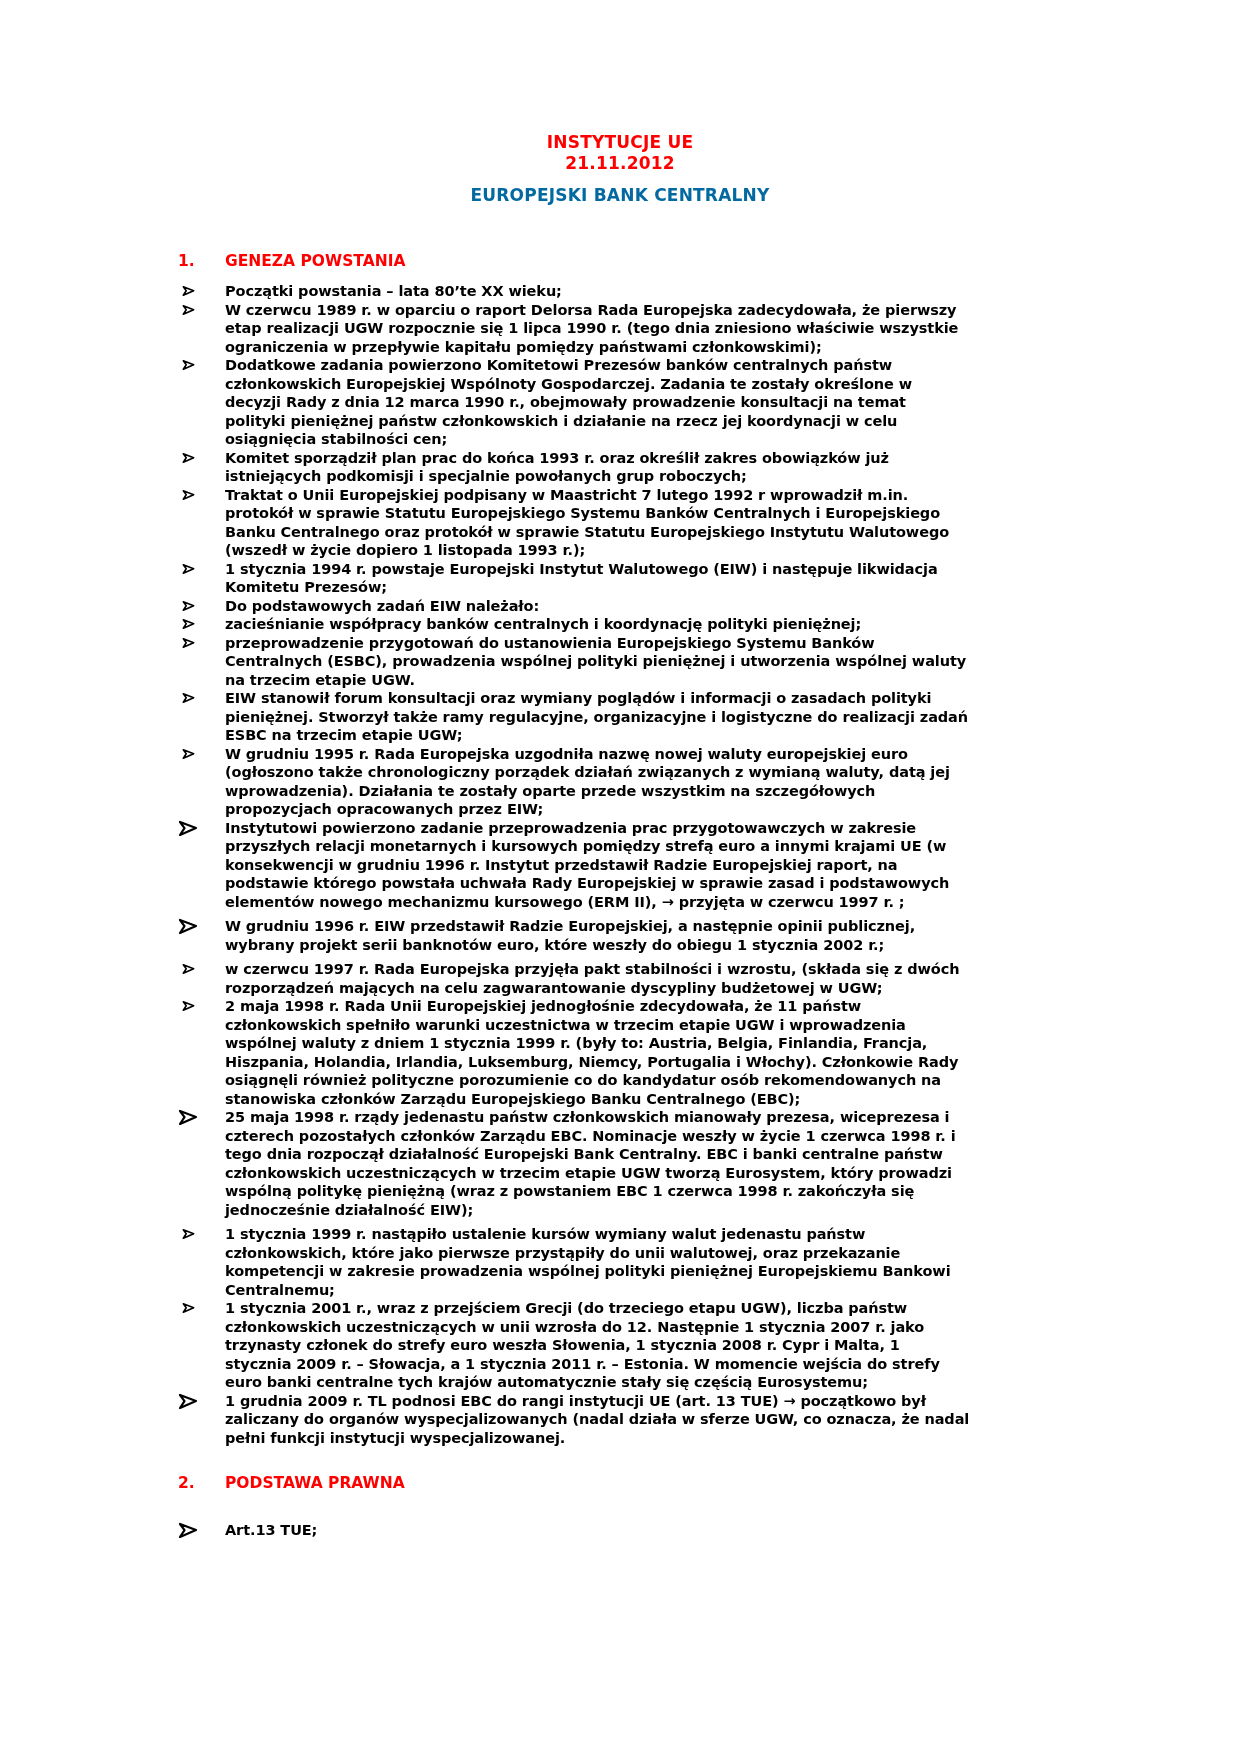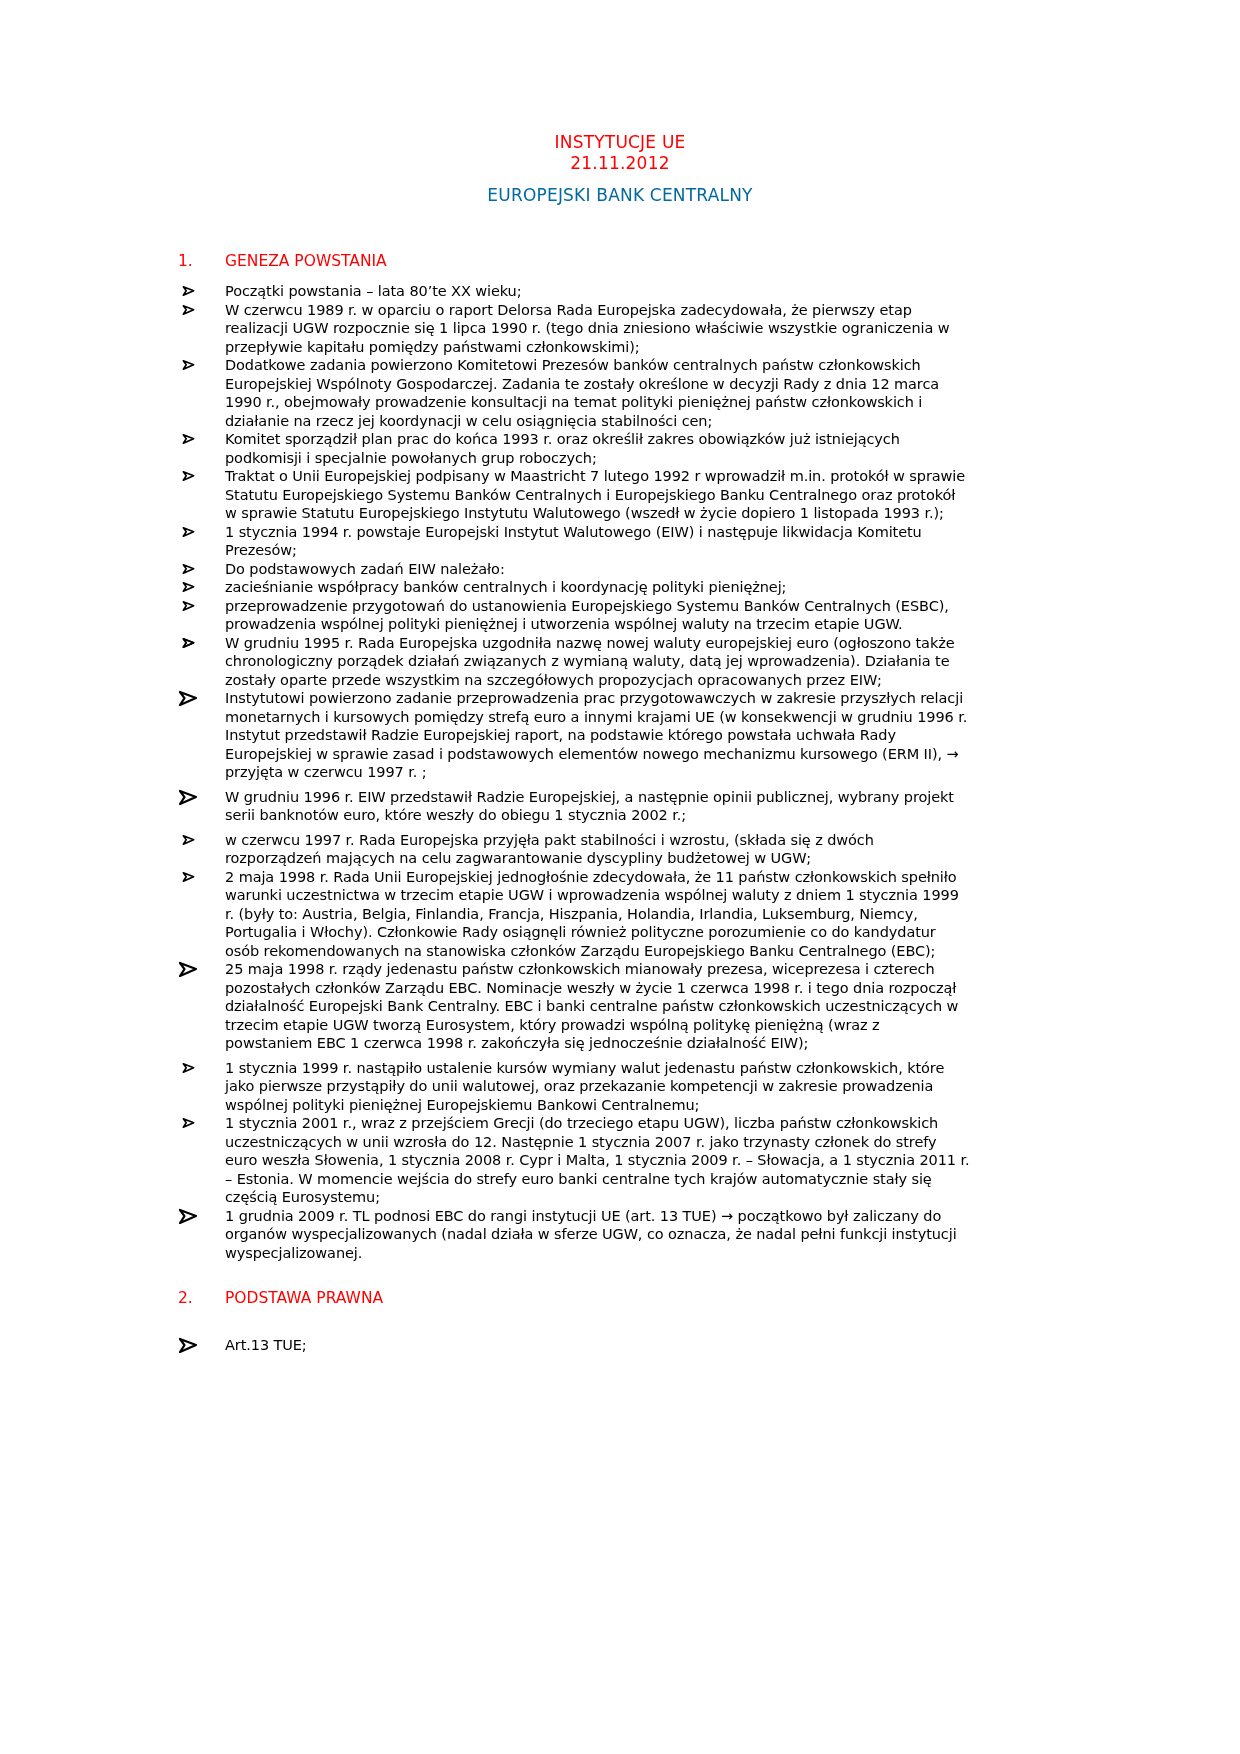--- a/index.html
+++ b/index.html
@@ -3,21 +3,21 @@
 <meta charset="utf-8">
 <style>
   html, body { margin:0; padding:0; background:#ffffff; }
   .page {
     position:relative;
     width:1240px;
     height:1754px;
     background:#ffffff;
     overflow:hidden;
     font-family:"DejaVu Sans", "Liberation Sans", sans-serif;
-    font-weight:normal;
+    font-weight:bold;
     color:#000000;
   }
   .title-block {
     padding-top:132px;
     text-align:center;
     color:#ff0000;
     font-size:17px;
     line-height:21px;
     letter-spacing:0.2px;
   }
@@ -160,20 +160,21 @@
           </span>
         <span class="txt">przeprowadzenie przygotowań do ustanowienia Europejskiego Systemu Banków Centralnych (ESBC), prowadzenia wspólnej polityki pieniężnej i utworzenia wspólnej waluty na trzecim etapie UGW.</span>
       </div>
 
       <div class="item">
         <span class="marker">
             <svg viewBox="0 0 20 16">
               <path d="M2 14.5 L18 7.5 L2 1.5 L6.5 7.7 Z" fill="none" stroke="#000" stroke-width="2.4" stroke-linejoin="round"></path>
             </svg>
           </span>
+        <span class="txt">EIW stanowił forum konsultacji oraz wymiany poglądów i informacji o zasadach polityki pieniężnej. Stworzył także ramy regulacyjne, organizacyjne i logistyczne do realizacji zadań ESBC na trzecim etapie UGW;</span>
       </div>
 
       <div class="item">
         <span class="marker">
             <svg viewBox="0 0 20 16">
               <path d="M2 14.5 L18 7.5 L2 1.5 L6.5 7.7 Z" fill="none" stroke="#000" stroke-width="2.4" stroke-linejoin="round"></path>
             </svg>
           </span>
         <span class="txt">W grudniu 1995 r. Rada Europejska uzgodniła nazwę nowej waluty europejskiej euro (ogłoszono także chronologiczny porządek działań związanych z wymianą waluty, datą jej wprowadzenia). Działania te zostały oparte przede wszystkim na szczegółowych propozycjach opracowanych przez EIW;</span>
       </div>

